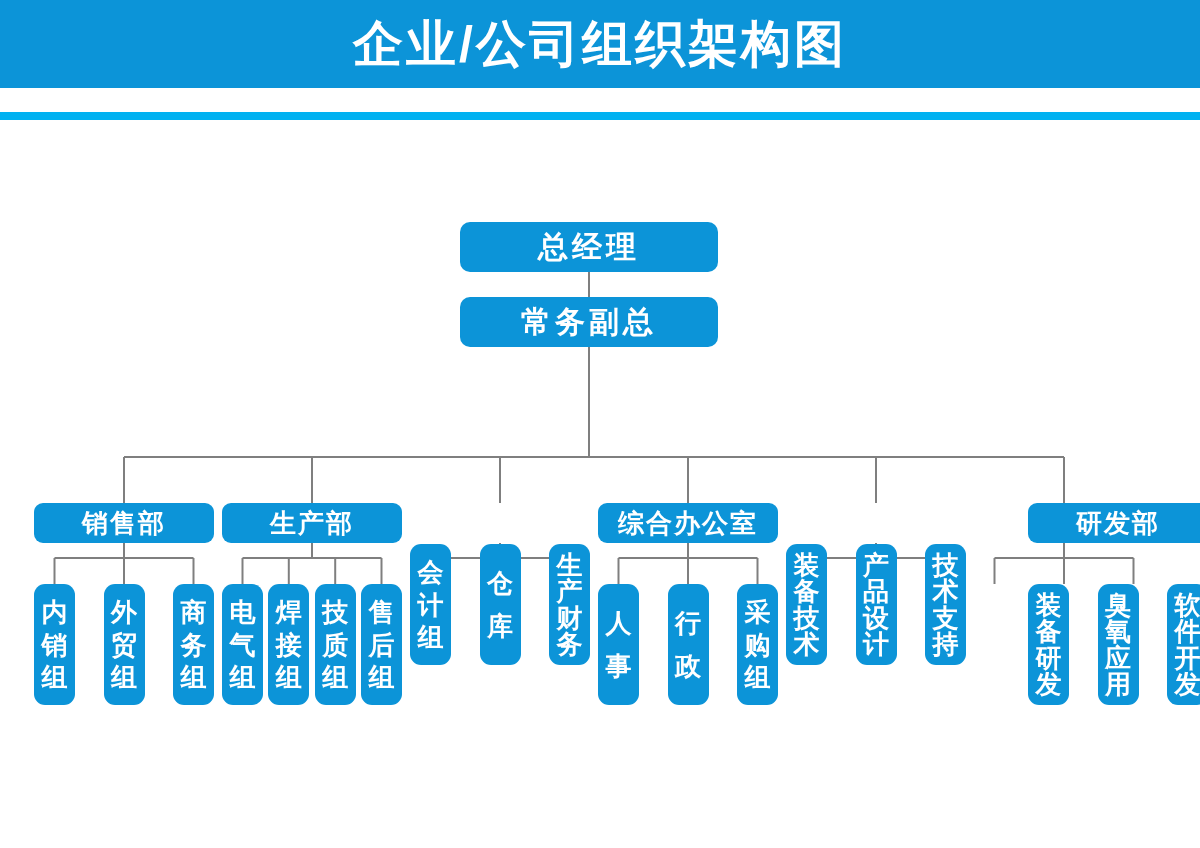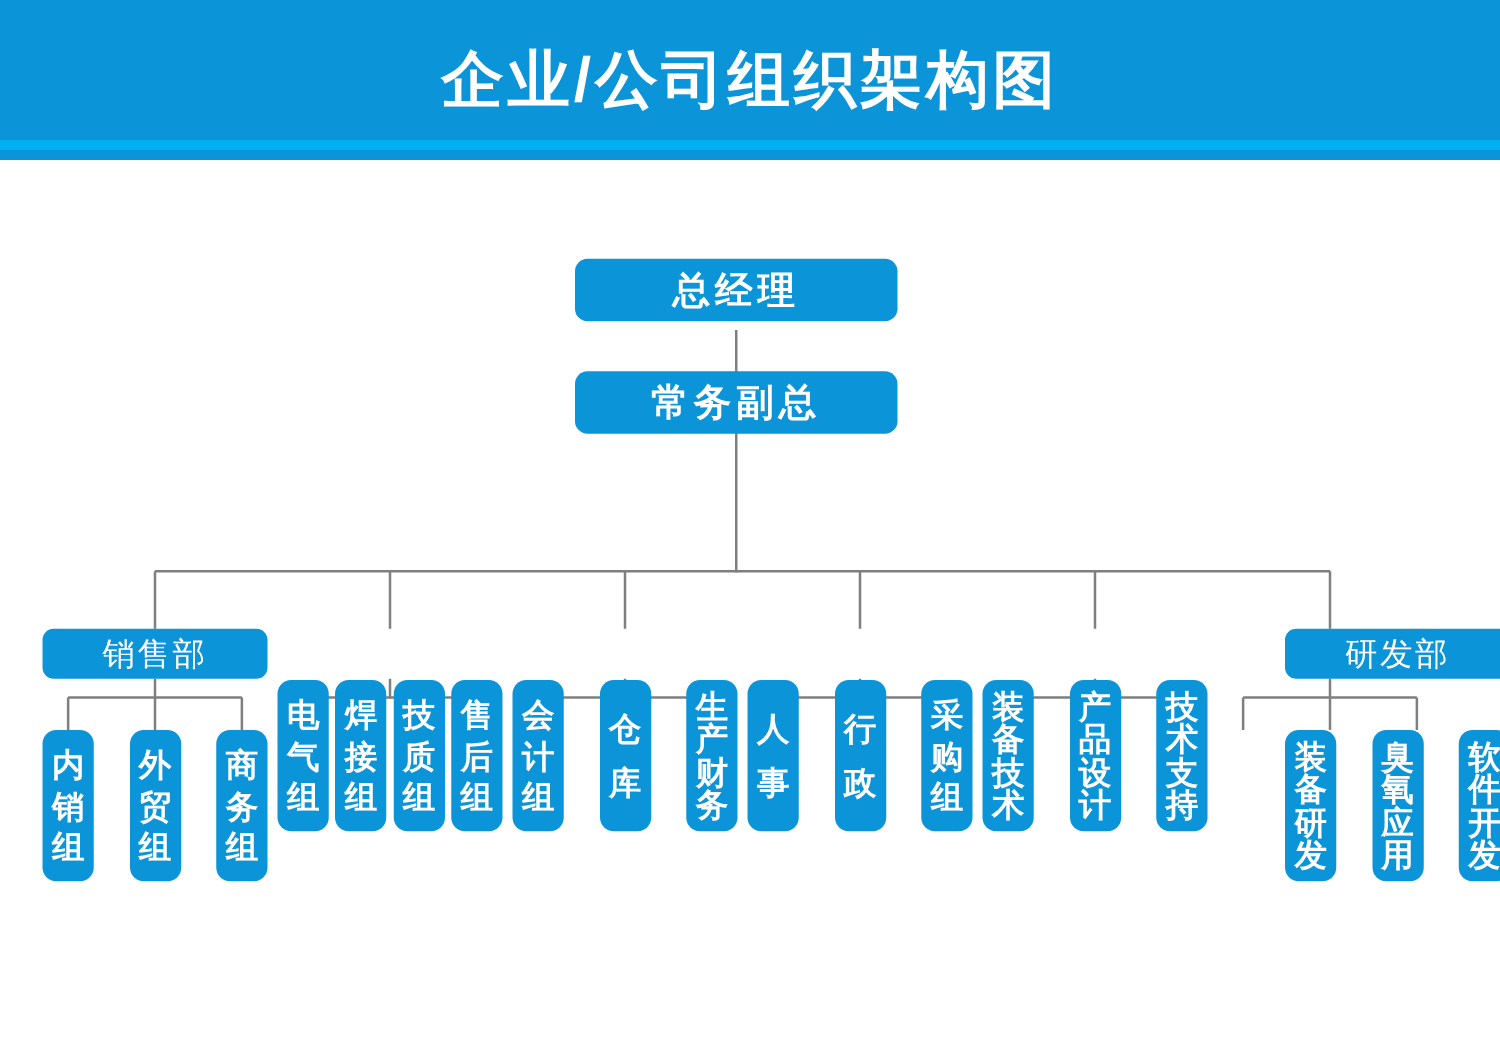--- a/index.html
+++ b/index.html
@@ -11,21 +11,21 @@
   *{margin:0;padding:0;box-sizing:border-box;}
   html,body{width:1200px;height:848px;}
   body{
     position:relative;
     background:#ffffff;
     font-family:"Liberation Sans","DejaVu Sans",sans-serif;
     overflow:hidden;
   }
   
   .banner{
-    position:absolute;top:0;left:0;width:1200px;height:128px;
+    position:absolute;top:0;left:0;width:1200px;height:88px;
     background:var(--primary,#0c94d8);
     display:flex;align-items:center;justify-content:center;
   }
   .banner-title{
     color:var(--text,#fff);
     font-size:50px;font-weight:700;letter-spacing:3px;
   }
   .banner-strip{
     position:absolute;top:112px;left:0;width:1200px;height:8px;
     background:var(--strip,#00b1f1);
@@ -33,27 +33,27 @@
   
   #connectors{position:absolute;top:0;left:0;width:1200px;height:848px;}
   #connectors line{stroke:var(--line,#7f7f7f);stroke-width:2;}
   
   .node-top{
     position:absolute;left:460px;width:258px;height:50px;
     background:var(--primary,#0c94d8);border-radius:10px;
     color:var(--text,#fff);font-size:30px;font-weight:700;letter-spacing:4px;
     display:flex;align-items:center;justify-content:center;
   }
-  #node-gm{top:207px;}
+  #node-gm{top:222px;}
   #node-deputy{top:297px;align-items:center;}
   
   .col{position:absolute;top:503px;width:180px;}
   .dept{
     width:180px;height:40px;background:var(--primary,#0c94d8);border-radius:9px;
-    color:var(--text,#fff);font-size:26px;font-weight:400;letter-spacing:2px;
+    color:var(--text,#fff);font-size:26px;font-weight:700;letter-spacing:2px;
     display:flex;align-items:center;justify-content:center;
   }
   .kids{
     margin-top:41px;width:180px;
     display:flex;justify-content:space-between;
   }
   .kid{
     width:41px;height:121px;background:var(--primary,#0c94d8);border-radius:11px;
     color:var(--text,#fff);font-size:26px;font-weight:700;
   }
@@ -148,20 +148,23 @@
         <div class="vlabel">
           <span>商</span>
           <span>务</span>
           <span>组</span>
         </div>
       </div>
   </div>
 </div>
 
 <div class="col" style="left:222px">
+  <div class="dept">
+    <span>生产部</span>
+  </div>
   <div class="kids">
     <div class="kid">
         <div class="vlabel">
           <span>电</span>
           <span>气</span>
           <span>组</span>
         </div>
       </div>
     <div class="kid">
         <div class="vlabel">
@@ -207,20 +210,23 @@
           <span>生</span>
           <span>产</span>
           <span>财</span>
           <span>务</span>
         </div>
       </div>
   </div>
 </div>
 
 <div class="col" style="left:598px">
+  <div class="dept">
+    <span>综合办公室</span>
+  </div>
   <div class="kids">
     <div class="kid">
         <div class="vlabel">
           <span>人</span>
           <span>事</span>
         </div>
       </div>
     <div class="kid">
         <div class="vlabel">
           <span>行</span>

